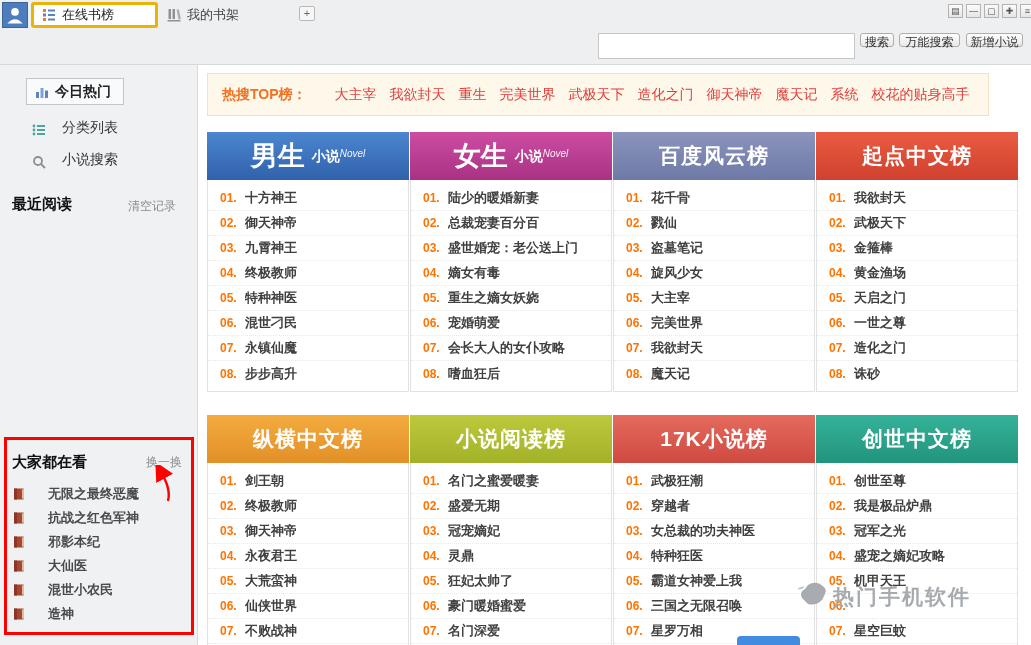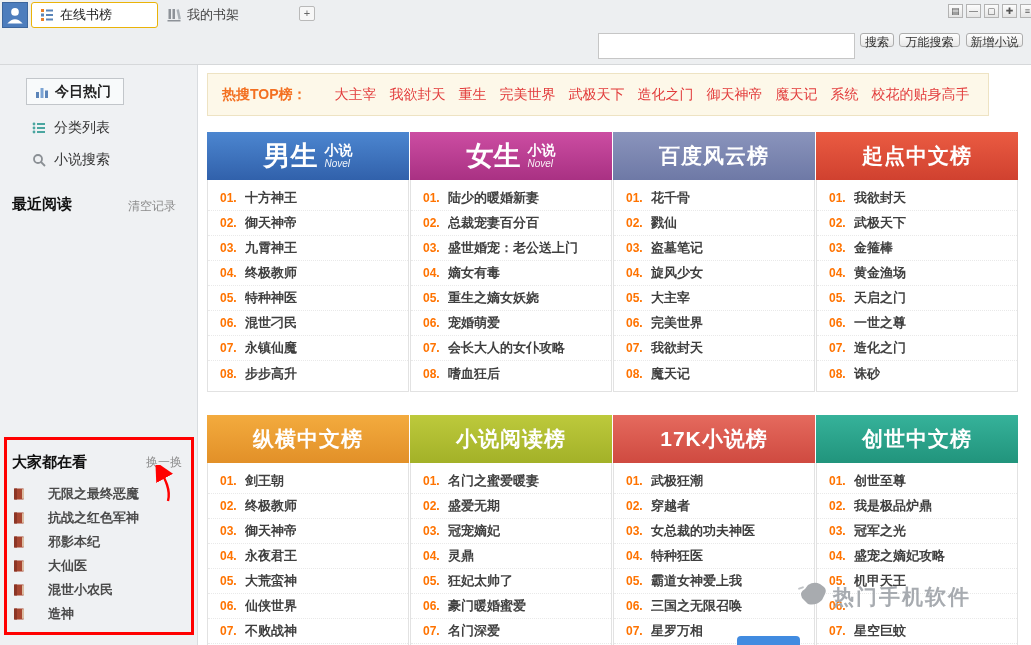--- a/index.html
+++ b/index.html
@@ -2,52 +2,52 @@
 <html><head>
 <meta charset="utf-8">
 <style>
   *{margin:0;padding:0;box-sizing:border-box}
   html{overflow:hidden}
   body{position:relative;width:1031px;height:645px;overflow:hidden;background:#fff;
        font-family:"Liberation Sans","DejaVu Sans",sans-serif}
   
   .topband{position:absolute;left:0;top:0;width:1031px;height:65px;background:#edeff1;border-bottom:1px solid #d6d8da}
   .avatar{position:absolute;left:2px;top:2px;width:26px;height:26px;background:#4d7dbd;border:1px solid #3c659c;display:flex;align-items:center;justify-content:center;cursor:pointer}
-  .tab-active{position:absolute;left:31px;top:2px;width:127px;height:26px;background:#fff;border:1px solid #eab308;border-radius:3px;display:flex;align-items:center;gap:6px;padding:0 8px;font-size:13px;color:#222;cursor:pointer}
+  .tab-active{position:absolute;left:31px;top:2px;width:127px;height:26px;background:#fff;border:3px solid #eab308;border-radius:3px;display:flex;align-items:center;gap:6px;padding:0 8px;font-size:13px;color:#222;cursor:pointer}
   .tab-plain{position:absolute;left:167px;top:5px;height:20px;display:flex;align-items:center;gap:6px;font-size:13px;color:#444;cursor:pointer}
   .newtab{position:absolute;left:299px;top:6px;width:16px;height:15px;border:1px solid #b9b9b9;background:#f7f7f7;font-size:11px;line-height:1;color:#666;border-radius:2px;cursor:pointer}
   .winctl{position:absolute;left:948px;top:4px;display:flex;gap:3px}
   .wbtn{width:15px;height:14px;border:1px solid #b3b3b3;background:linear-gradient(#fcfcfc,#e5e5e5);font-size:9px;color:#555;display:flex;align-items:center;justify-content:center;cursor:pointer}
   .searchbox{position:absolute;left:598px;top:33px;width:257px;height:26px;border:1px solid #c6c6c6;padding:0 6px;font-size:13px;background:#fff}
   .tbtn{position:absolute;top:33px;height:14px;border:1px solid #adadad;border-radius:3px;background:linear-gradient(#fefefe,#e8e8e8);font-size:12px;color:#333;cursor:pointer}
   
   .sidebar{position:absolute;left:0;top:65px;width:198px;height:580px;background:#eff1f3;border-right:1px solid #d9dcdf}
   .side-hot{position:absolute;left:26px;top:13px;width:98px;height:27px;border:1px solid #c2c6ca;background:#f8fafb;display:flex;align-items:center;gap:6px;padding:0 8px;font-size:14px;font-weight:bold;color:#222;cursor:pointer}
-  .side-item{position:absolute;left:32px;display:flex;align-items:center;gap:8px;font-size:14px;color:#333;cursor:pointer}
+  .side-item{position:absolute;left:32px;display:flex;align-items:flex-end;gap:16px;font-size:14px;color:#333;cursor:pointer}
   .recent-title{position:absolute;left:12px;top:130px;font-size:15px;font-weight:bold;color:#111}
   .clear-link{position:absolute;left:128px;top:133px;font-size:12px;color:#8b8b8b;cursor:pointer;text-decoration:none}
   .everyone{position:absolute;left:8px;top:386px;width:182px}
   .ev-head{display:flex;align-items:center;justify-content:space-between;padding:2px 8px 6px 4px}
   .ev-title{font-size:15px;font-weight:bold;color:#111}
   .ev-shuffle{font-size:12px;color:#8b8b8b;cursor:pointer;text-decoration:none}
   .booklist{list-style:none;padding:4px 0 0 4px}
   .book{display:flex;align-items:center;gap:22px;height:24px;cursor:pointer}
   .bkt{font-size:13px;color:#4a4a4a;font-weight:bold}
   .red-box{position:absolute;left:4px;top:372px;width:190px;height:198px;border:3px solid #ff0000;pointer-events:none;z-index:6}
   .red-arrow{position:absolute;left:150px;top:400px;z-index:7}
   
   .main{position:absolute;left:199px;top:65px;width:832px;height:580px;background:#fff}
   .hotbar{position:absolute;left:207px;top:73px;width:782px;height:43px;background:#fdf8e9;border:1px solid #eee3c3;display:flex;align-items:center;padding-left:14px}
   .hotlabel{color:#f37021;font-weight:bold;font-size:14px;margin-right:28px;white-space:nowrap}
   .kw{color:#e23c3c;font-size:14px;margin-right:13px;text-decoration:none;cursor:pointer;white-space:nowrap}
   .card{position:absolute;width:202px}
   .hd{height:48px;display:flex;align-items:center;justify-content:center;color:#fff;cursor:pointer}
   .htxt{font-size:21px;font-weight:bold;letter-spacing:1px}
   .hbig{font-size:27px;font-weight:bold;margin-right:7px}
-  .hcol{display:flex;flex-direction:column;line-height:1.15}
+  .hcol{display:flex;line-height:1.15}
   .hsm{font-size:14px;font-weight:bold}
   .hen{font-size:10px;font-style:italic;opacity:.92}
   .b0{background:linear-gradient(#4c86d0,#3161ab)}
   .b1{background:linear-gradient(#cc4da2,#a93183)}
   .b2{background:linear-gradient(#8a94bc,#6e79a6)}
   .b3{background:linear-gradient(#ea5b42,#d0412f)}
   .b4{background:linear-gradient(#f3ab3e,#e29028)}
   .b5{background:linear-gradient(#bdc93c,#a3b128)}
   .b6{background:linear-gradient(#e56a5e,#cf4a40)}
   .b7{background:linear-gradient(#36b29a,#21947c)}

